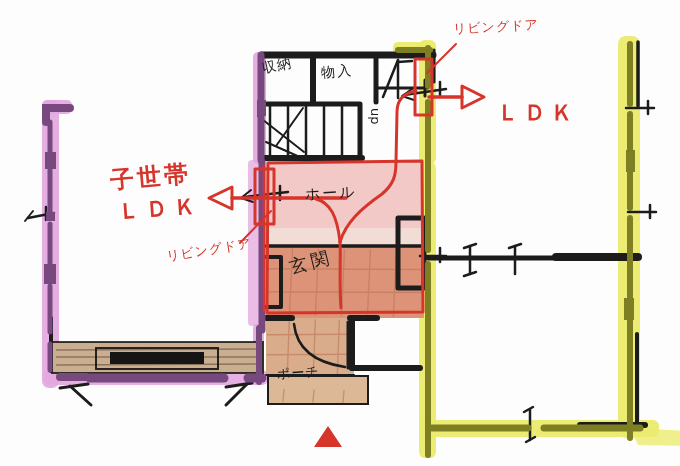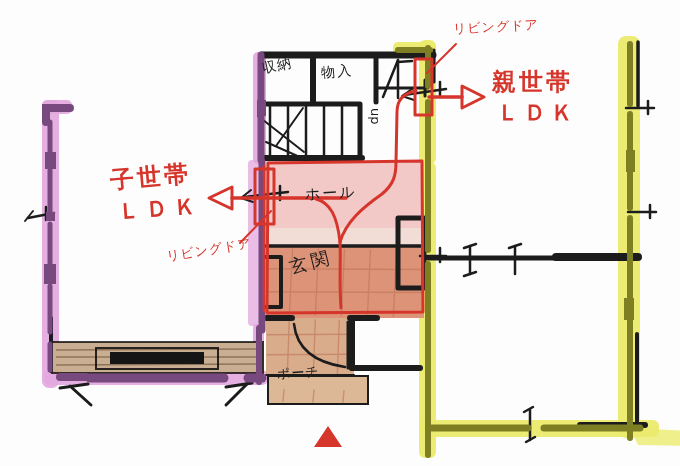--- a/index.html
+++ b/index.html
@@ -250,20 +250,19 @@
   <div class="lbl ink-lbl" style="left:382px;top:108px;font-size:13px;transform:rotate(90deg);transform-origin:left top;">up</div>
 
   <div class="lbl ink-lbl" style="left:305px;top:186px;font-size:15px;transform:rotate(-3deg);letter-spacing:2px;">ホール</div>
 
   <div class="lbl ink-lbl" style="left:289px;top:253px;font-size:18px;transform:rotate(-14deg);letter-spacing:4px;">玄関</div>
 
   <div class="lbl ink-lbl" style="left:277px;top:366px;font-size:13px;transform:rotate(-4deg);letter-spacing:1px;">ポーチ</div>
 
   <div class="lbl red-lbl-small" style="left:453px;top:20px;font-size:13px;transform:rotate(-3deg);letter-spacing:1px;">リビングドア</div>
 
-  <div class="lbl red-lbl" style="left:492px;top:70px;font-size:24px;letter-spacing:3px;">親世帯</div>
   <div class="lbl red-lbl" style="left:497px;top:102px;font-size:22px;letter-spacing:5px;">ＬＤＫ</div>
 
   <div class="lbl red-lbl" style="left:110px;top:165px;font-size:24px;transform:rotate(-5deg);letter-spacing:3px;">子世帯</div>
   <div class="lbl red-lbl" style="left:118px;top:198px;font-size:22px;transform:rotate(-4deg);letter-spacing:6px;">ＬＤＫ</div>
 
   <div class="lbl red-lbl-small" style="left:166px;top:243px;font-size:13px;transform:rotate(-9deg);letter-spacing:1px;">リビングドア</div>
 </div>
 
 </body></html>

